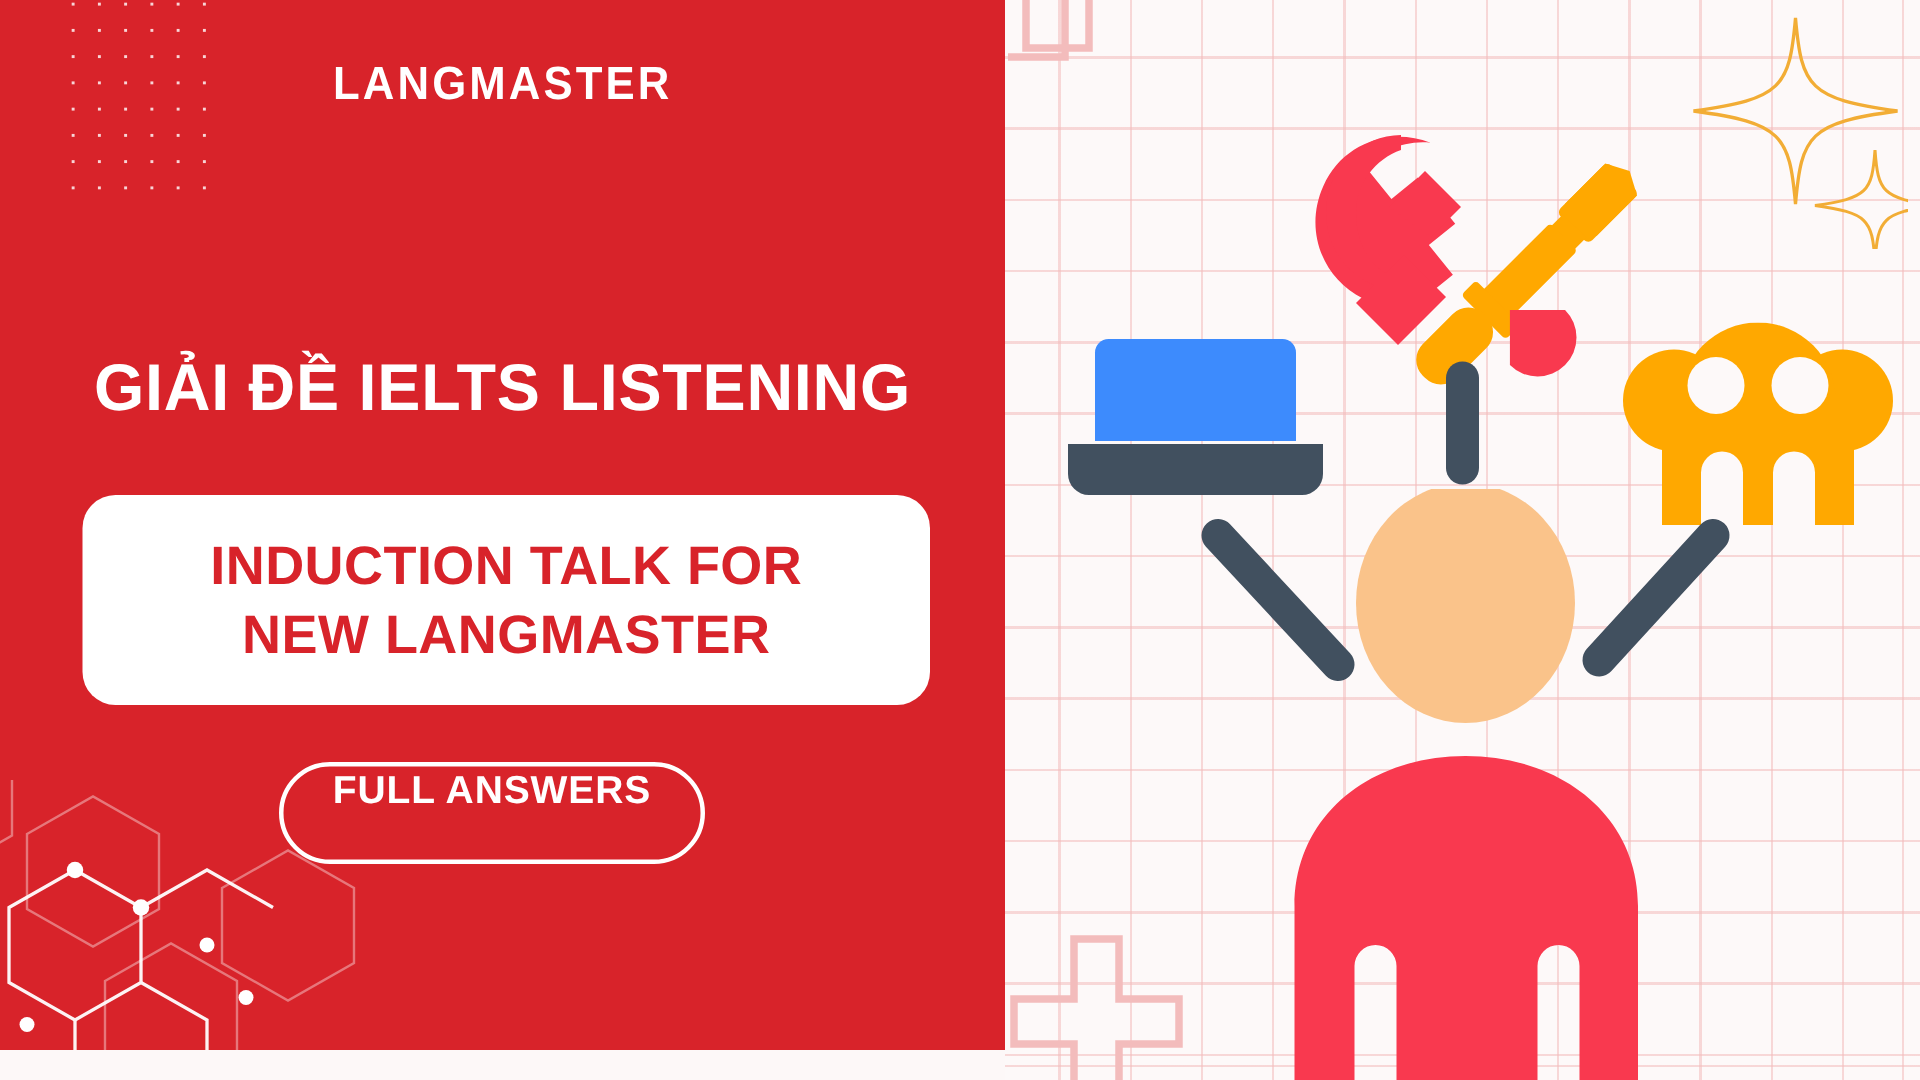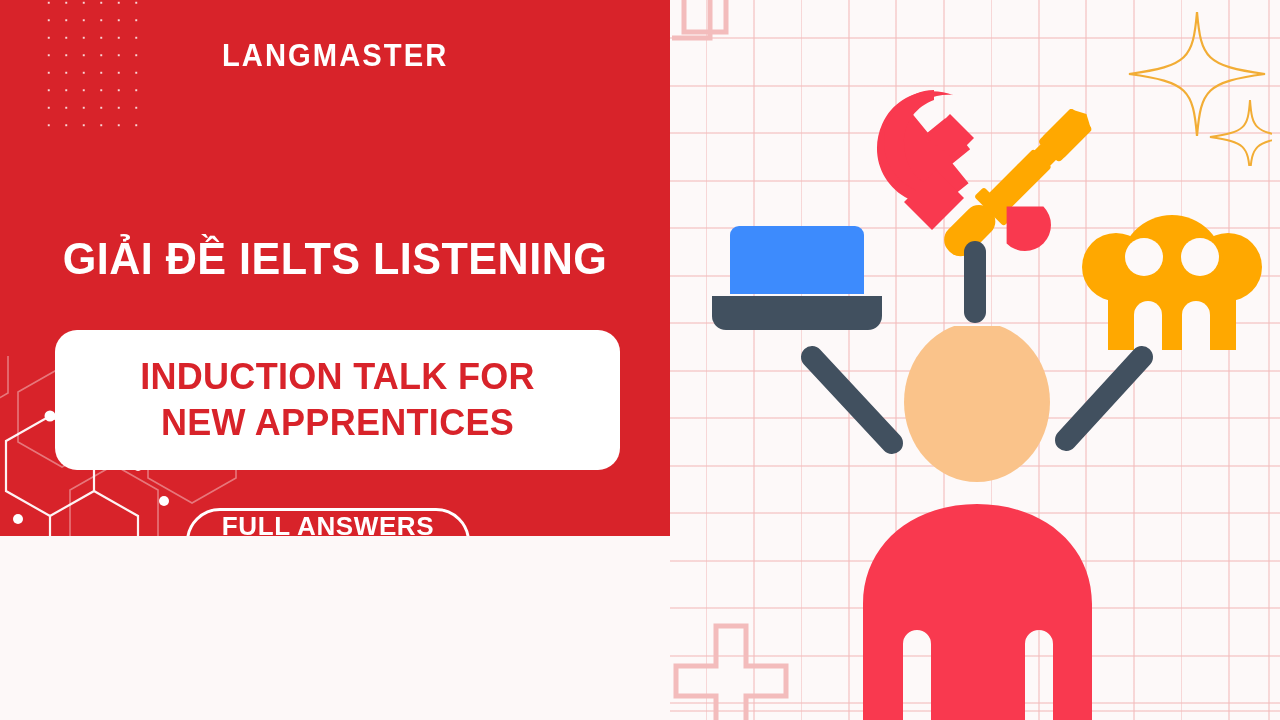--- a/index.html
+++ b/index.html
@@ -14,21 +14,21 @@
     width:1280px;
     height:720px;
     overflow:hidden;
     background:#fdf8f8;
   }
 
   
   .left-panel{
     position:absolute;
     left:0; top:0;
-    width:670px; height:536px;
+    width:670px; height:700px;
     background:#d8232a;
     overflow:hidden;
     z-index:3;
   }
 
   
   .dot-grid{
     position:absolute;
     left:40px; top:-6px;
     width:100px; height:140px;
@@ -240,21 +240,21 @@
         <circle cx="48" cy="163" r="5"></circle>
       </g>
     </svg>
 
     <div class="logo">LANGMASTER</div>
 
     <div class="headline">GIẢI ĐỀ IELTS LISTENING</div>
 
     <div class="subject-card">
       <div class="line">INDUCTION TALK FOR</div>
-      <div class="line">NEW APPRENTICES</div>
+      <div class="line">NEW LANGMASTER</div>
     </div>
 
     <div class="answers-pill">
       <span>FULL ANSWERS</span>
     </div>
 
   </div>
 
 </div>
 

